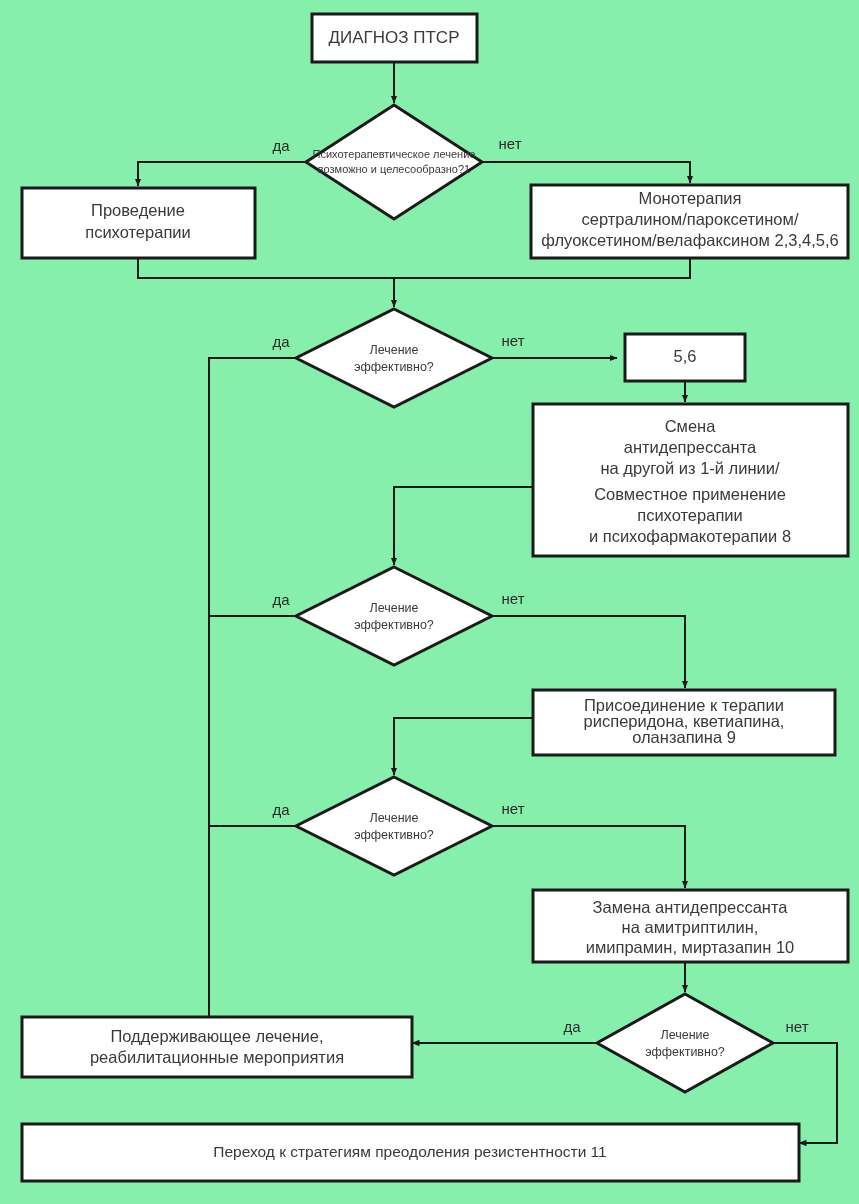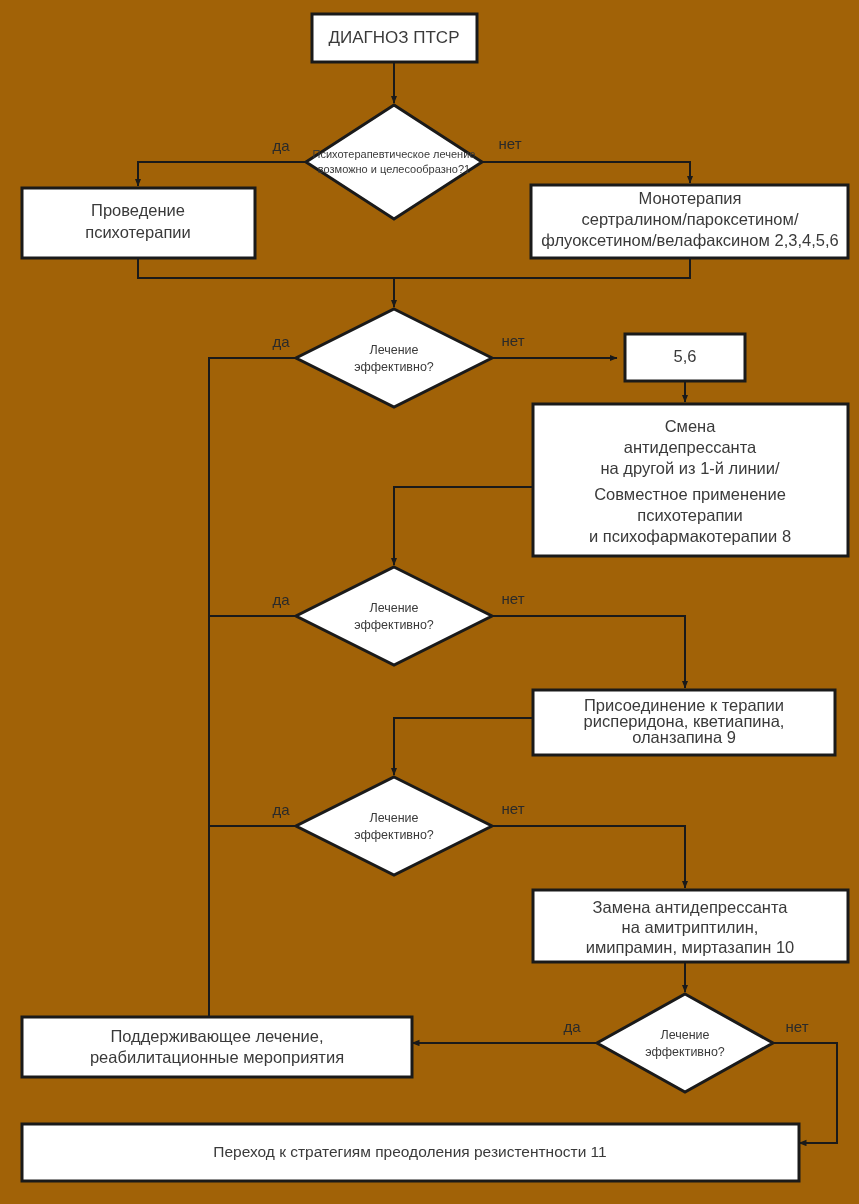--- a/index.html
+++ b/index.html
@@ -7,21 +7,21 @@
     padding: 0;
     background: #ffffff;
   }
   body {
     font-family: "Liberation Sans", sans-serif;
   }
   #flowchart-root {
     position: relative;
     width: 859px;
     height: 1204px;
-    background: #a16207;
+    background: #86efac;
     overflow: hidden;
   }
   svg#diagram {
     position: absolute;
     top: 0;
     left: 0;
     width: 859px;
     height: 1204px;
   }
   .shape-box {

